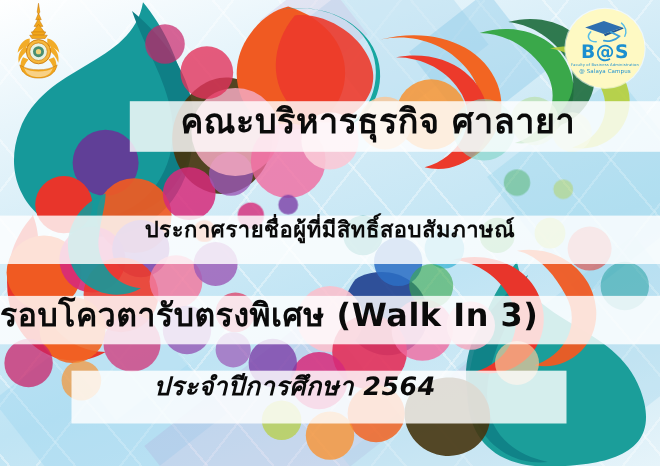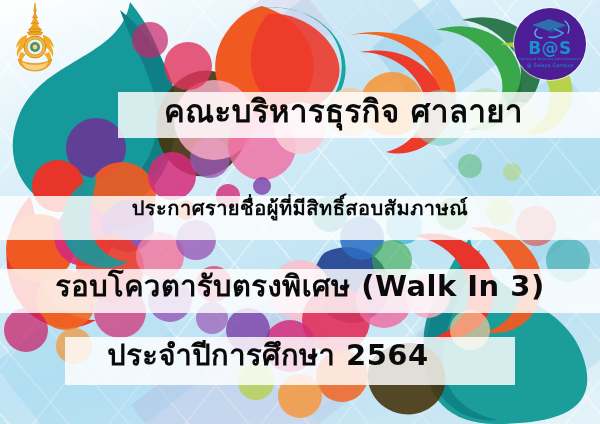--- a/index.html
+++ b/index.html
@@ -79,37 +79,37 @@
     position: absolute;
     color: #0a0a0a;
     font-family: "DejaVu Sans", "Liberation Sans", sans-serif;
     font-weight: 700;
     white-space: nowrap;
     line-height: 1;
     letter-spacing: .5px;
   }
   .line-1 { left: 0; top: 96px;  width: 577px; text-align: center; font-size: 31px; padding-left: 110px; }
   .line-2 { left: 0; top: 198px; width: 600px; text-align: center; font-size: 20px; }
-  .line-3 { left: 0; top: 272px; width: 600px; text-align: center; font-size: 29px; }
-  .line-4 { left: 0; top: 341px; width: 600px; text-align: center; font-size: 29px; padding-right: 64px; }
+  .line-3 { left: 0; top: 272px; width: 600px; font-size: 29px; }
+  .line-4 { left: 0; top: 341px; width: 600px; text-align: center; font-size: 23px; padding-right: 64px; font-style: italic; }
 
   
   .emblem {
     position: absolute;
     left: 10px; top: 2px;
     width: 50px; height: 72px;
   }
 
   
   .bas-logo {
     position: absolute;
     right: 14px; top: 8px;
     width: 72px; height: 72px;
     border-radius: 50%;
-    background: #4c1d95;
+    background: #fef9c3;
     display: flex;
     flex-direction: column;
     align-items: center;
     justify-content: flex-start;
     padding-top: 9px;
     box-shadow: 0 0 0 1px rgba(255,255,255,.6);
   }
   .bas-cap { width: 42px; height: 22px; }
   .bas-word {
     margin-top: 1px;

